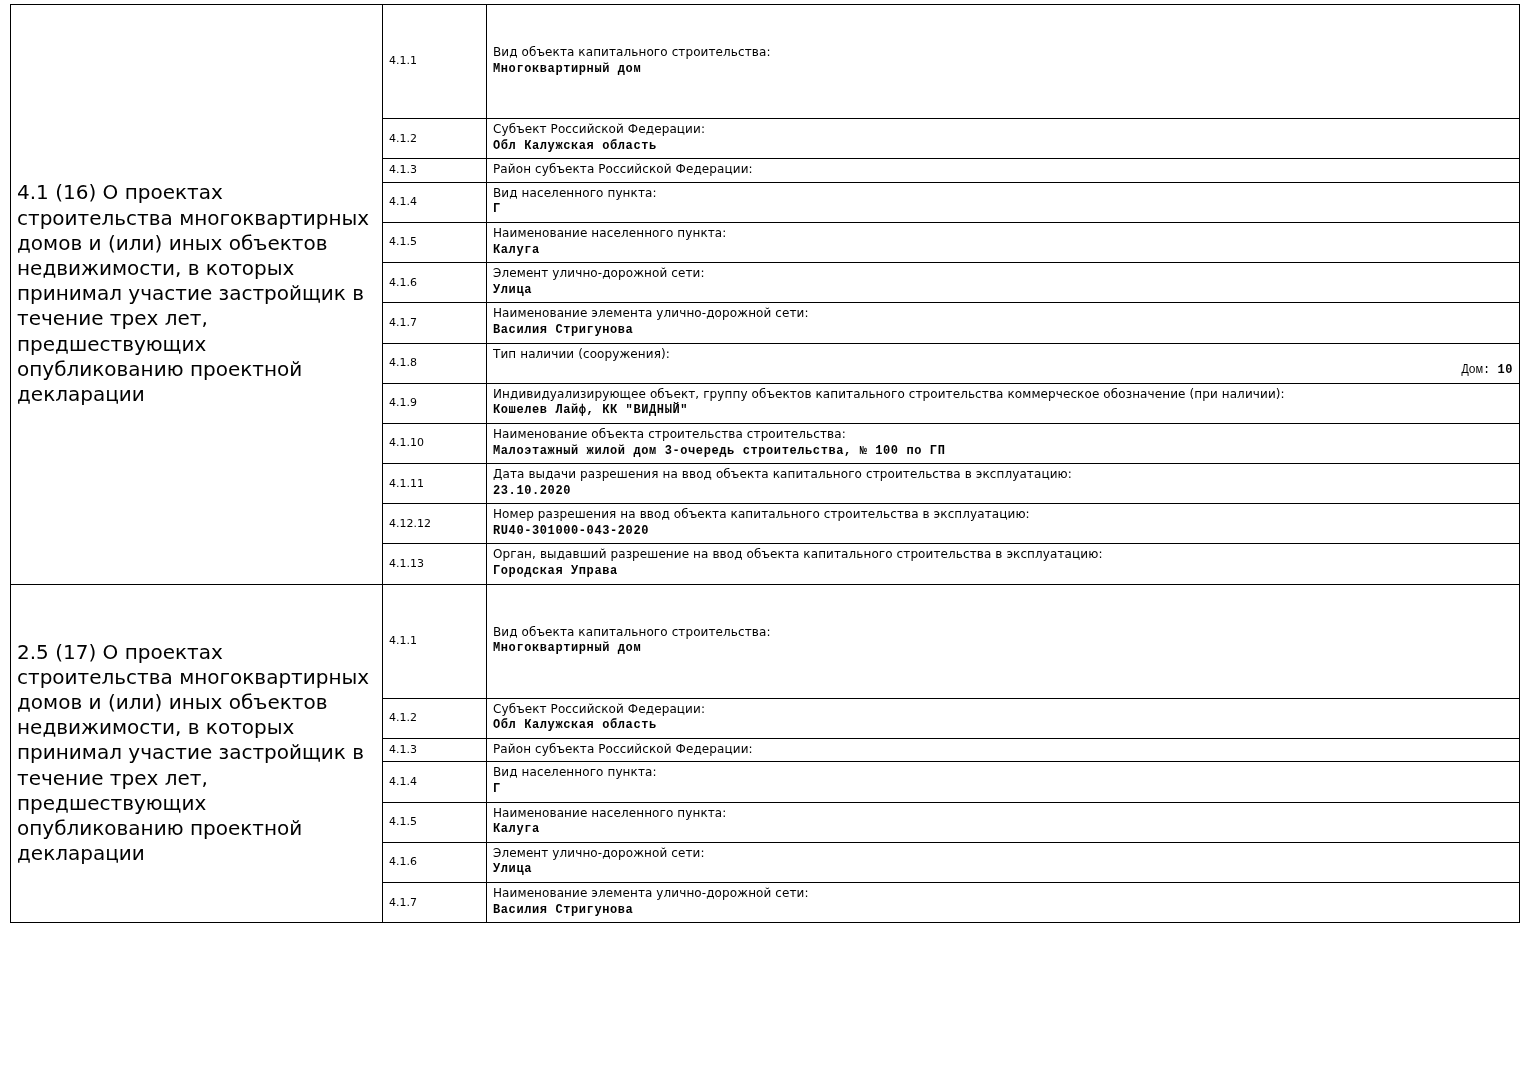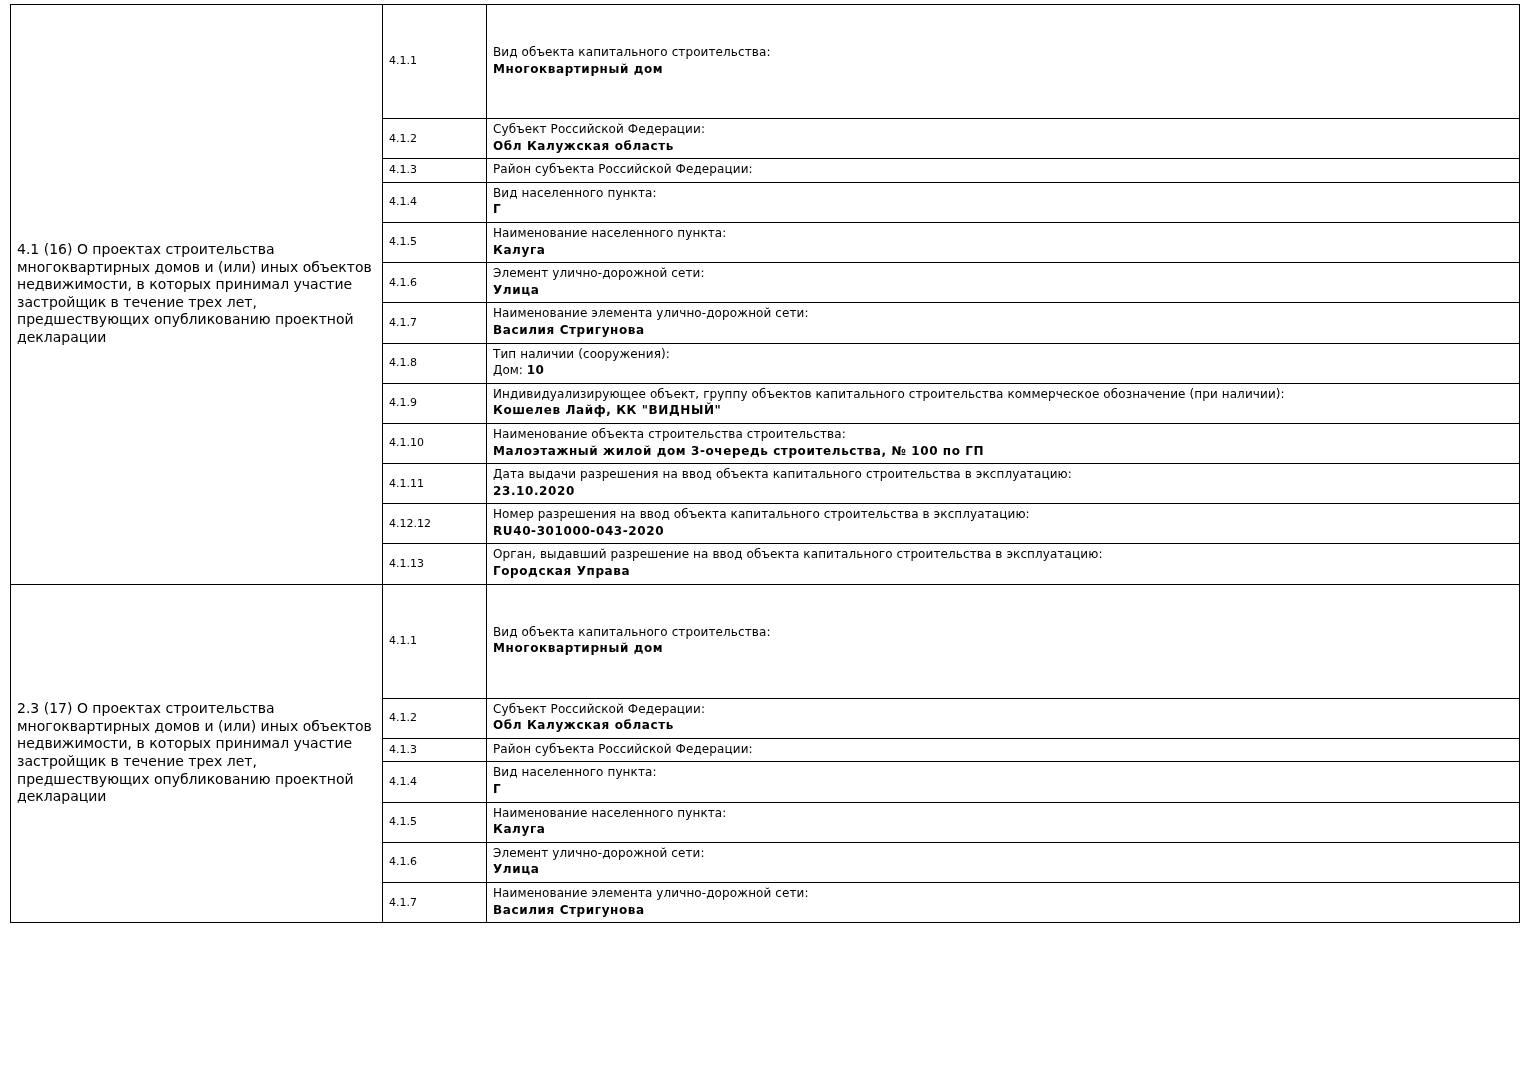--- a/index.html
+++ b/index.html
@@ -26,21 +26,21 @@
     border: 1px solid #000000;
     vertical-align: middle;
     padding: 3px 6px 4px 6px;
   }
   col.c-section { width: 372px; }
   col.c-code    { width: 104px; }
   col.c-body    { width: 1033px; }
 
   .section-cell {
     vertical-align: top;
-    font-size: 14px;
+    font-size: 20px;
     line-height: 1.26;
     padding-top: 5px;
   }
   .code-cell {
     font-size: 11px;
     line-height: 1.2;
     vertical-align: middle;
     white-space: nowrap;
   }
   .body-cell {
@@ -51,23 +51,25 @@
   .lbl {
     display: block;
     font-weight: normal;
     letter-spacing: 0.1px;
   }
   .val {
     display: block;
     font-weight: bold;
     letter-spacing: 0.6px;
     margin-top: 1px;
+    font-family: Liberation Mono, monospace;
   }
   .val.inline-label {
     letter-spacing: 0;
+    text-align: right;
   }
   .val.inline-label b {
     letter-spacing: 0.6px;
   }
   .val:empty { display: none; }
 </style>
 </head>
 <body>
 
 <div class="page">
@@ -178,21 +180,21 @@
 
       <tr>
         <td class="code-cell">4.1.13</td>
         <td class="body-cell">
           <span class="lbl">Орган, выдавший разрешение на ввод объекта капитального строительства в эксплуатацию:</span>
           <span class="val">Городская Управа</span>
         </td>
       </tr>
 
       <tr>
-        <td class="section-cell" rowspan="7">2.3 (17) О проектах строительства многоквартирных домов и (или) иных объектов недвижимости, в которых принимал участие застройщик в течение трех лет, предшествующих опубликованию проектной декларации</td>
+        <td class="section-cell" rowspan="7">2.5 (17) О проектах строительства многоквартирных домов и (или) иных объектов недвижимости, в которых принимал участие застройщик в течение трех лет, предшествующих опубликованию проектной декларации</td>
         <td class="code-cell">4.1.1</td>
         <td class="body-cell" style="height:106px;">
           <span class="lbl">Вид объекта капитального строительства:</span>
           <span class="val">Многоквартирный дом</span>
         </td>
       </tr>
 
       <tr>
         <td class="code-cell">4.1.2</td>
         <td class="body-cell">

